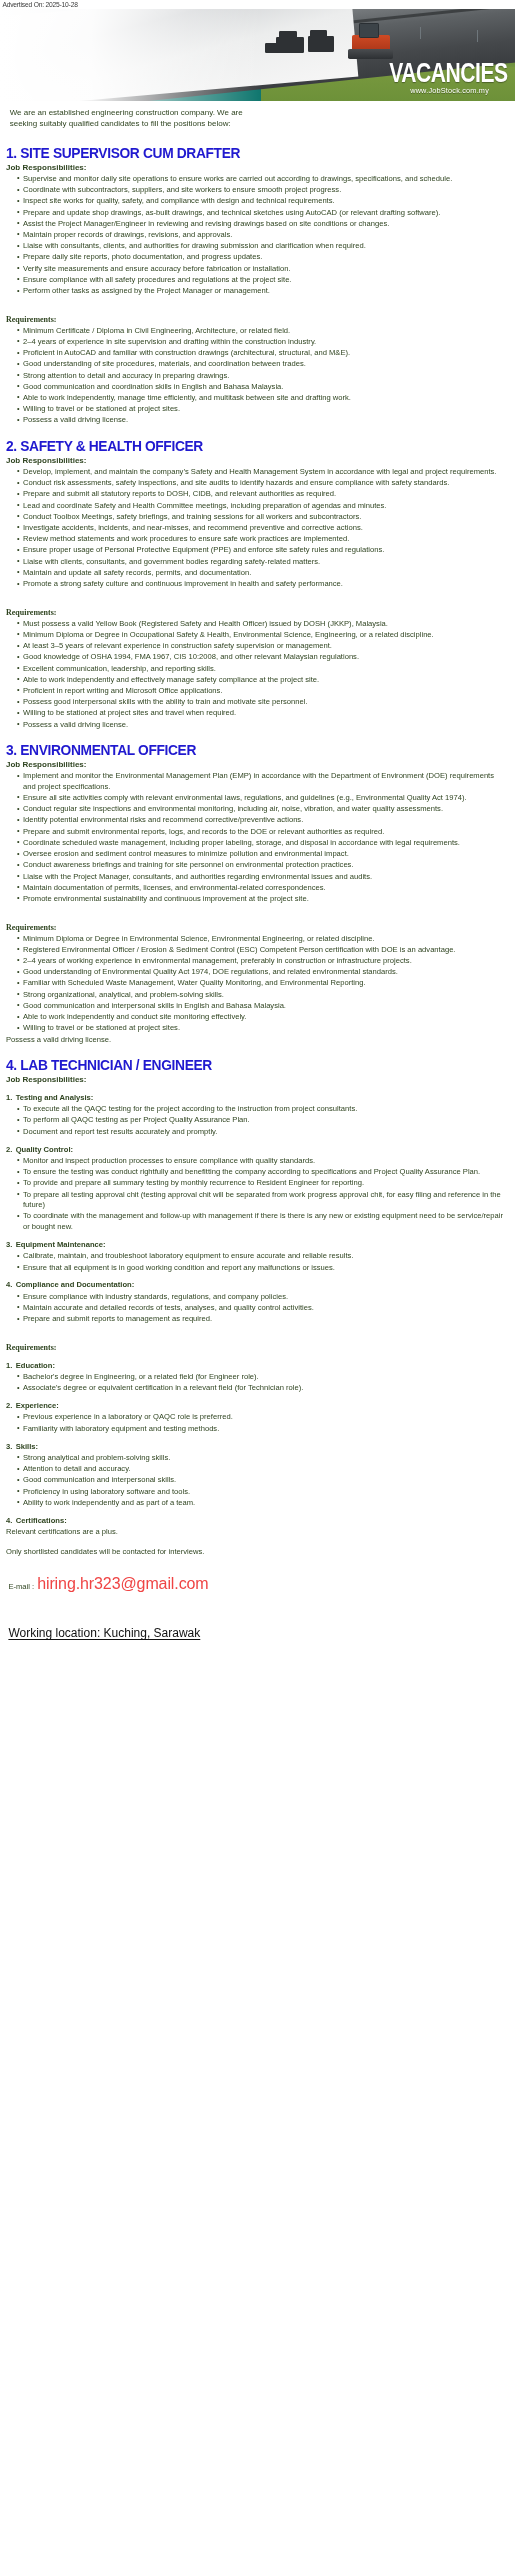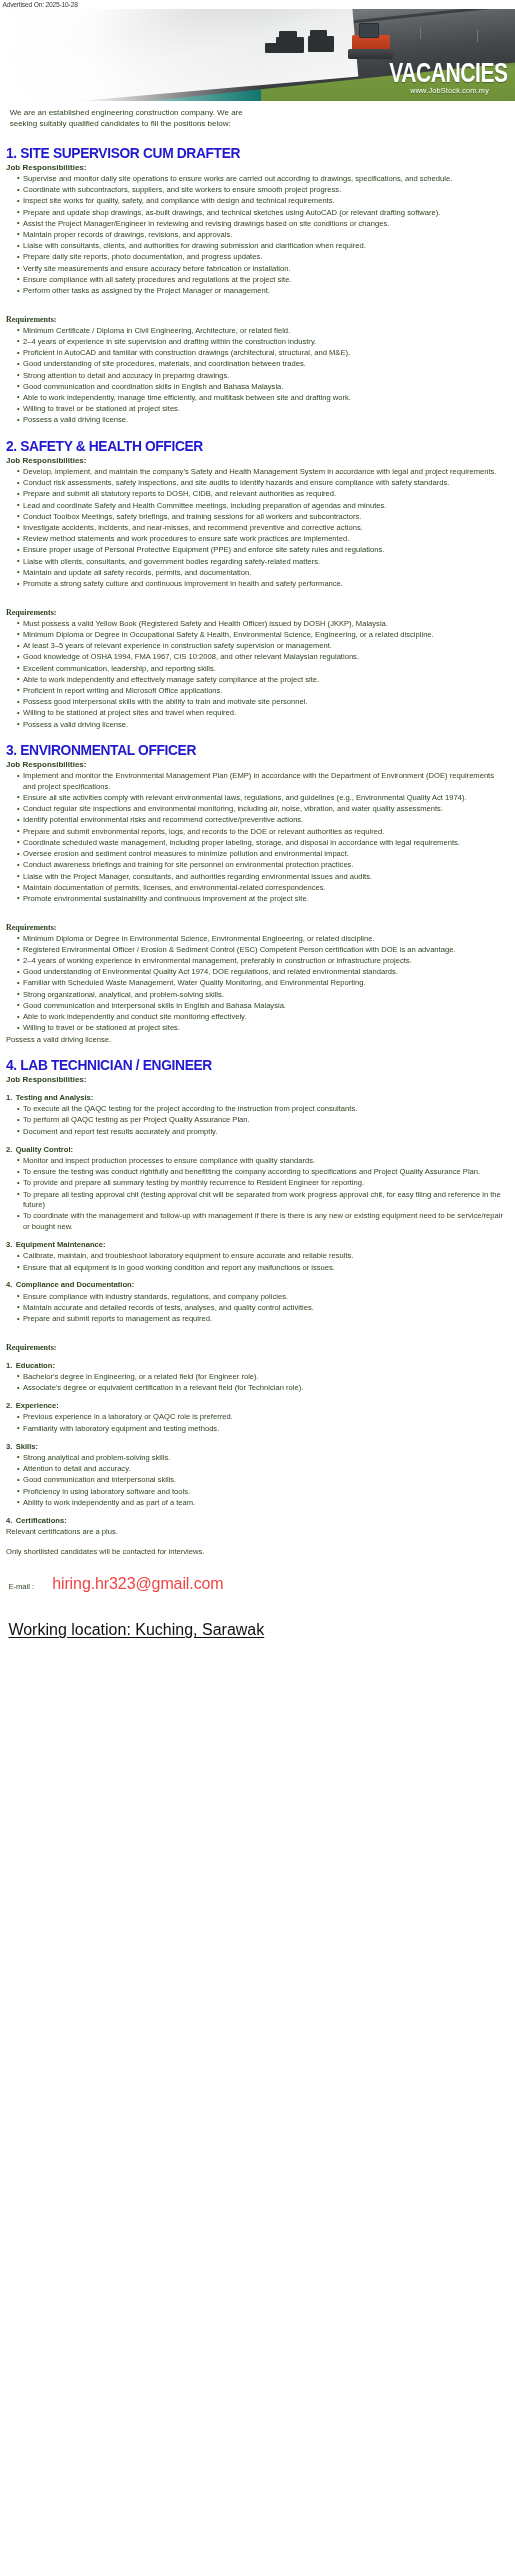--- a/index.html
+++ b/index.html
@@ -244,36 +244,36 @@
   }
   .closing {
     margin-top: 9.7px;
     line-height: 1.4;
   }
   .closing p { margin: 0; }
   .email-row {
     margin-top: 14.6px;
     display: flex;
     align-items: baseline;
-    gap: 18px;
+    gap: 3px;
     padding-left: 2.4px;
   }
   .email-label {
     font-size: 7.6px;
     color: #2f4420;
   }
   .email-value {
     font-size: 16px;
     color: #ef4444;
     letter-spacing: -0.1px;
   }
   .worklocation {
-    margin-top: 24px;
+    margin-top: 30px;
     padding-left: 2.4px;
-    font-size: 16px;
+    font-size: 12px;
     color: #111111;
     text-decoration: underline;
     text-underline-offset: 1.8px;
     display: inline-block;
   }
 </style>
 </head>
 <body>
 
 <div class="page">

